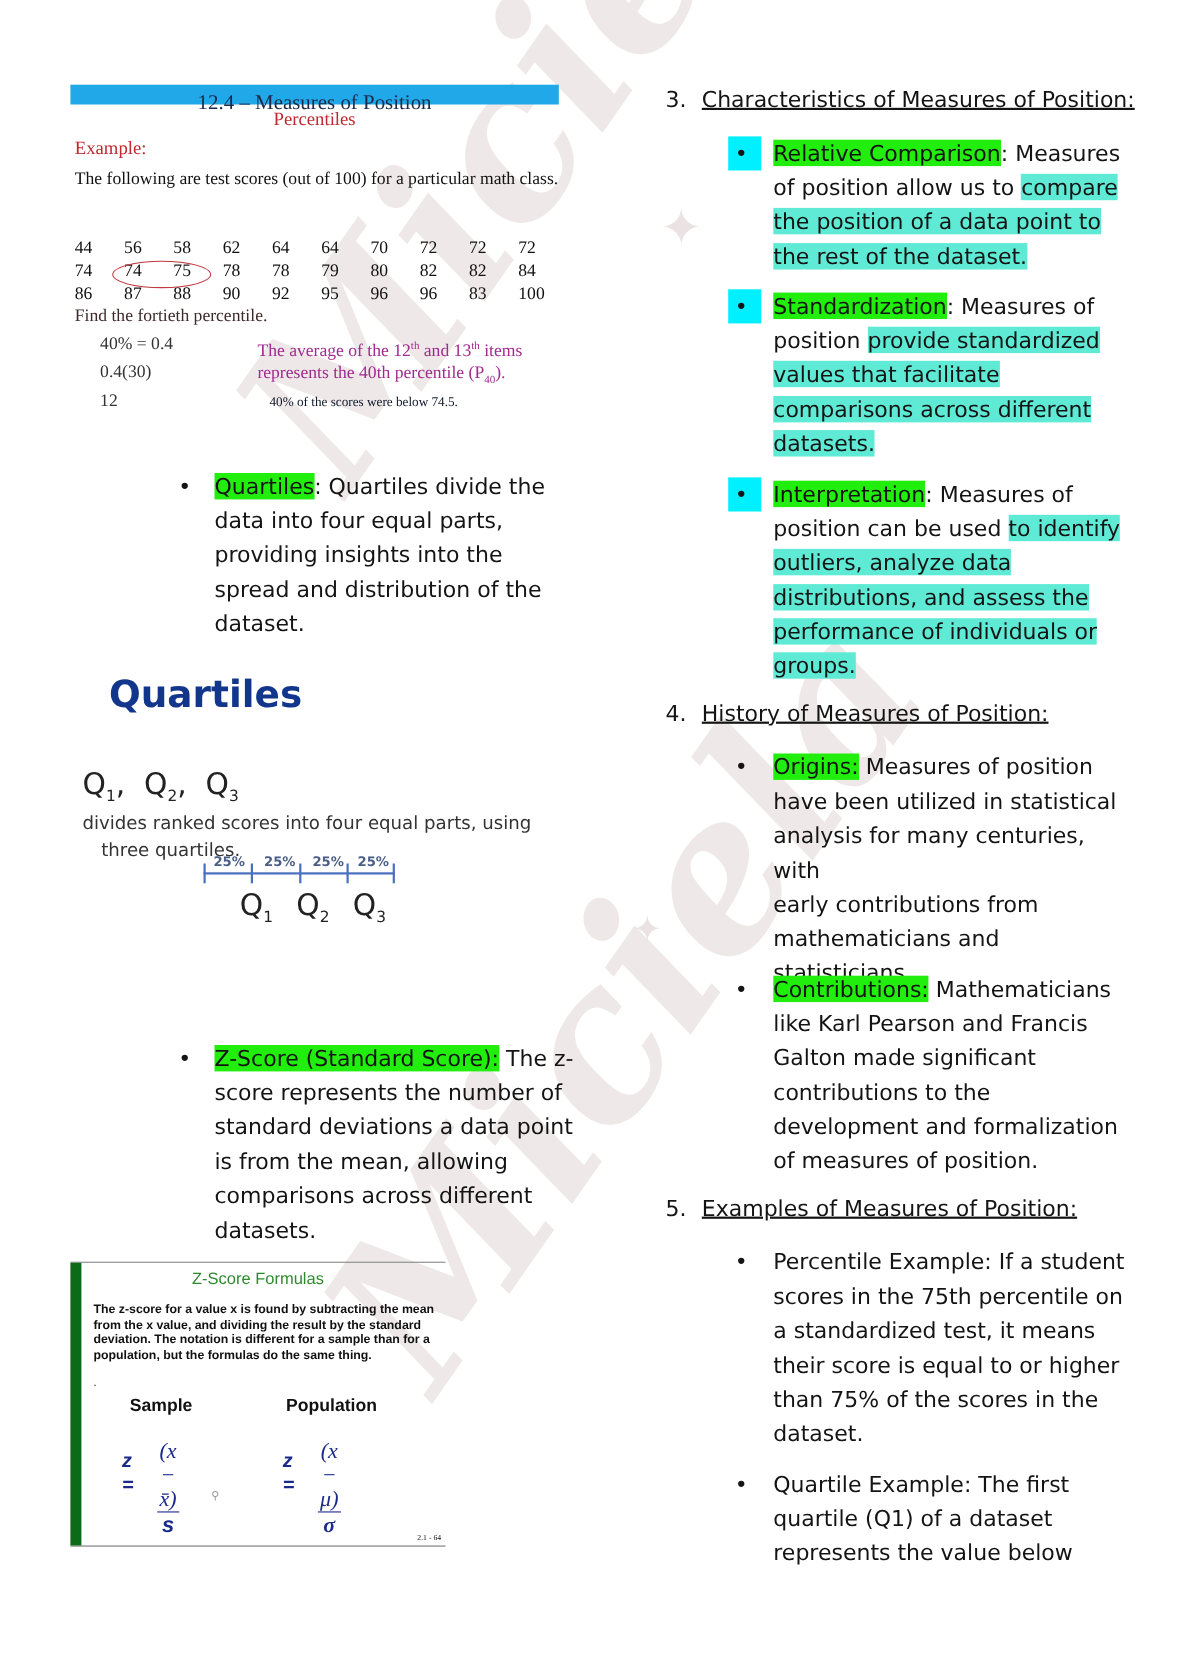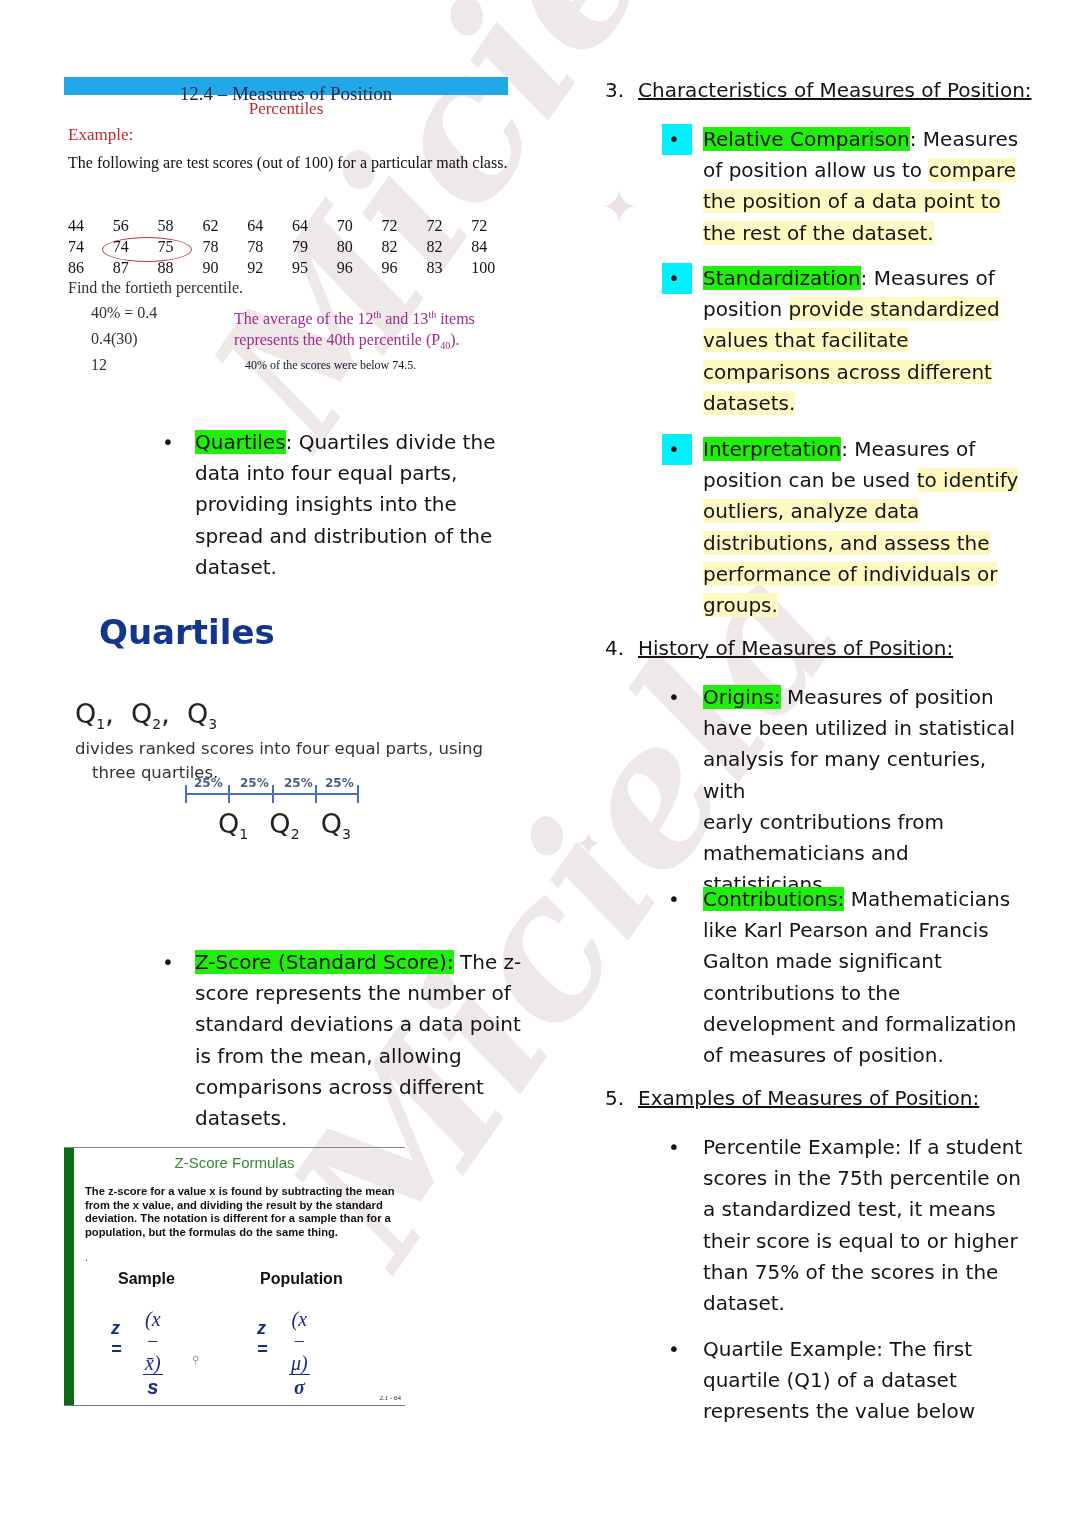--- a/index.html
+++ b/index.html
@@ -26,21 +26,21 @@
   .pct-find { position: absolute; left: 4px; top: 202px; font-size: 16px; color: #3d2a2a; }
   .pct-calc { position: absolute; font-size: 16px; color: #333; text-align: left; width: 100px; }
   .pct-avg { position: absolute; left: 170px; top: 227px; color: #a02a8e; font-size: 16px; line-height: 21px; }
   .pct-below { position: absolute; left: 181px; top: 281px; color: #0f172a; font-size: 12px; }
 
   
   .body-text { font-family: "DejaVu Sans", sans-serif; font-size: 20px; line-height: 31.2px; color: #141414; }
   .bullet-block { position: absolute; }
   .bullet-dot { position: absolute; font-size: 20px; }
   .hl-green { background: #22ee0e; }
-  .hl-cyan { background: #fef9c3; }
+  .hl-cyan { background: #5eead4; }
   .bullet-dot.cyan { background: #00f0ff; padding: 0 12px 0 6px; margin-left: -6px; }
 
   
   .q-title { position: absolute; left: 99px; top: 612px; font-family: "DejaVu Sans", sans-serif; font-weight: bold; font-size: 34px; color: #12368c; }
   .q-labels { position: absolute; left: 75px; top: 698px; font-size: 27px; color: #222; }
   .q-labels sub, .q-axis-labels sub { font-size: 14px; }
   .q-desc { position: absolute; left: 75px; top: 737px; font-size: 16.5px; line-height: 24px; color: #333; }
   .q-desc .indent { padding-left: 17px; }
   .q-axis { position: absolute; left: 185px; top: 776px; width: 175px; height: 30px; }
   .q-axis-line { position: absolute; left: 0; top: 17px; width: 174px; height: 2px; background: #4a6fbf; }

